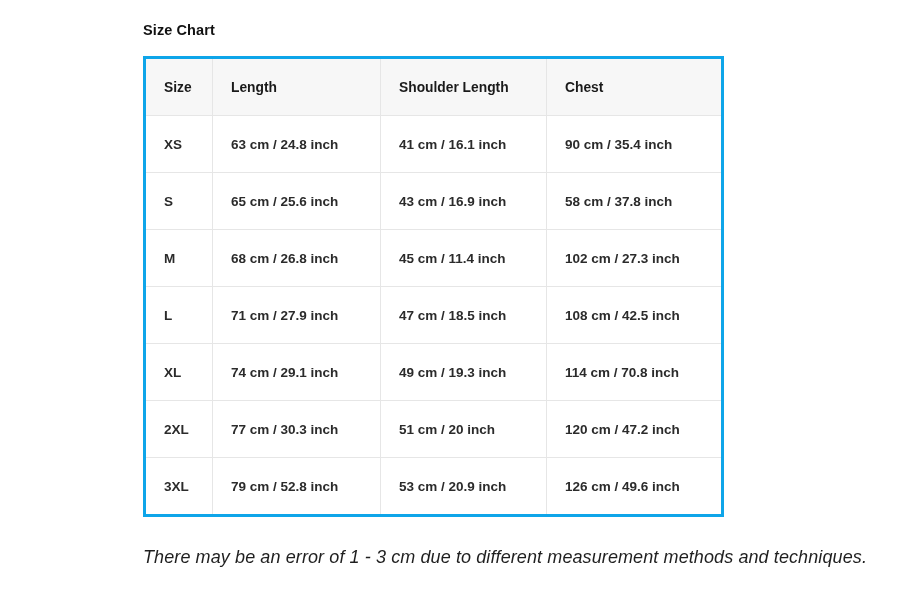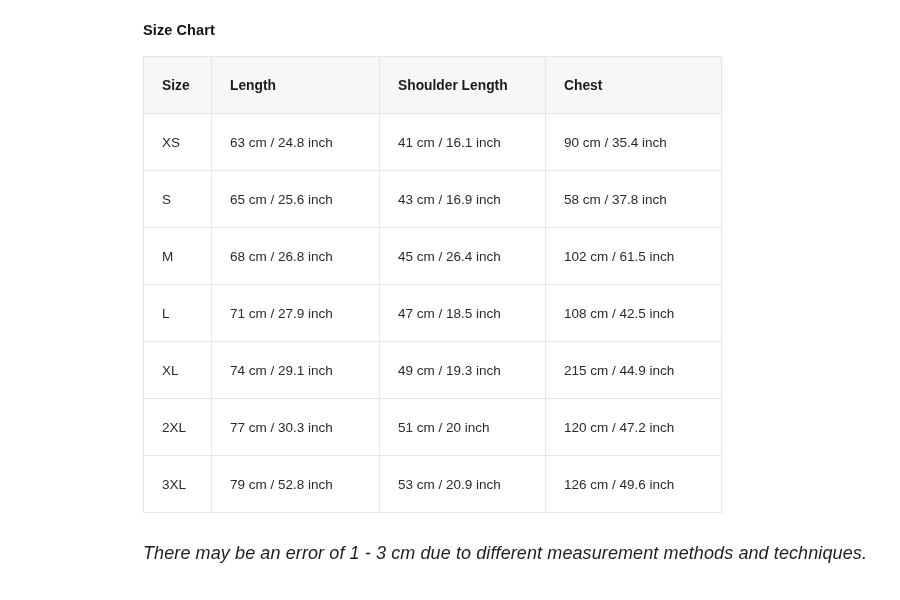--- a/index.html
+++ b/index.html
@@ -29,32 +29,32 @@
     margin: 0 0 18px 0;
   }
   .table-wrap {
     width: 578px;
   }
   table.size-chart {
     border-collapse: collapse;
     width: 578px;
     table-layout: fixed;
     background: #ffffff;
-    border: 1px solid #0ea5e9;
+    border: 3px solid #0ea5e9;
   }
   table.size-chart th,
   table.size-chart td {
     border: 1px solid #e6e6e6;
     text-align: left;
     vertical-align: middle;
     padding: 0 18px;
     height: 56px;
     font-size: 13.5px;
     color: #2b2b2b;
-    font-weight: normal;
+    font-weight: bold;
     white-space: nowrap;
   }
   table.size-chart thead th {
     background: #f7f7f7;
     font-weight: bold;
     color: #1a1a1a;
     height: 56px;
     font-size: 13.8px;
   }
   table.size-chart col.c-size { width: 68px; }
@@ -101,34 +101,34 @@
         </tr>
         <tr>
           <td>S</td>
           <td>65 cm / 25.6 inch</td>
           <td>43 cm / 16.9 inch</td>
           <td>58 cm / 37.8 inch</td>
         </tr>
         <tr>
           <td>M</td>
           <td>68 cm / 26.8 inch</td>
-          <td>45 cm / 26.4 inch</td>
-          <td>102 cm / 61.5 inch</td>
+          <td>45 cm / 11.4 inch</td>
+          <td>102 cm / 27.3 inch</td>
         </tr>
         <tr>
           <td>L</td>
           <td>71 cm / 27.9 inch</td>
           <td>47 cm / 18.5 inch</td>
           <td>108 cm / 42.5 inch</td>
         </tr>
         <tr>
           <td>XL</td>
           <td>74 cm / 29.1 inch</td>
           <td>49 cm / 19.3 inch</td>
-          <td>215 cm / 44.9 inch</td>
+          <td>114 cm / 70.8 inch</td>
         </tr>
         <tr>
           <td>2XL</td>
           <td>77 cm / 30.3 inch</td>
           <td>51 cm / 20 inch</td>
           <td>120 cm / 47.2 inch</td>
         </tr>
         <tr>
           <td>3XL</td>
           <td>79 cm / 52.8 inch</td>

